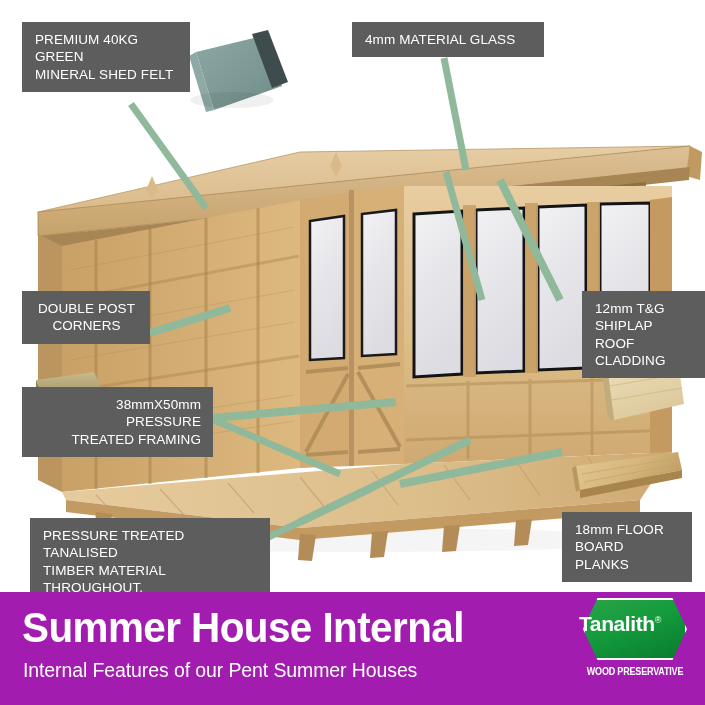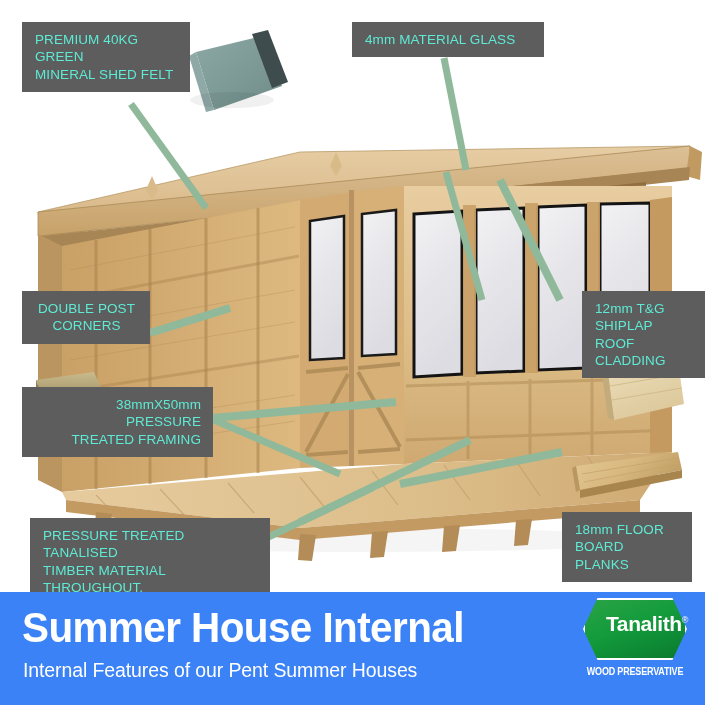--- a/index.html
+++ b/index.html
@@ -11,34 +11,34 @@
   }
   #stage { position: relative; width: 705px; height: 705px; background: #fff; }
 
   
   #product { position: absolute; left: 0; top: 0; width: 705px; height: 580px; }
 
   
   .callout {
     position: absolute;
     background: #5d5d5d;
-    color: #5eead4;
+    color: #ffffff;
     font-size: 13.5px;
     line-height: 1.28;
     letter-spacing: .1px;
     padding: 9px 12px 9px 13px;
     white-space: pre-line;
   }
   .callout.right-align { text-align: right; }
 
   
   #footer {
     position: absolute; left: 0; top: 592px;
     width: 705px; height: 113px;
-    background: #3b82f6;
+    background: #a21caf;
     overflow: hidden;
   }
   #footer-title {
     position: absolute; left: 22px; top: 11px;
     color: #ffffff;
     font-size: 43px;
     font-weight: bold;
     letter-spacing: -.6px;
     font-family: "Liberation Sans", sans-serif;
     transform: scaleX(.94);
@@ -56,22 +56,22 @@
   }
   
   #logo { position: absolute; right: 14px; top: 4px; width: 112px; height: 100px; }
   #logo-hex {
     position: absolute; left: 4px; top: 2px; width: 104px; height: 62px;
     background: linear-gradient(160deg,#2aa345 0%,#139b3c 45%,#0a7a2e 100%);
     clip-path: polygon(14% 0%, 86% 0%, 100% 50%, 86% 100%, 14% 100%, 0% 50%);
     border: 2.5px solid #ffffff;
   }
   #logo-word {
-    position: absolute; left: 12px; top: 16px; width: 112px;
-    text-align: center;
+    position: absolute; left: 0; top: 16px; width: 112px;
+    text-align: left;
     color: #ffffff;
     font-size: 21px;
     font-weight: bold;
     letter-spacing: -.4px;
   }
   #logo-reg { font-size: 9px; vertical-align: super; font-weight: normal; }
   #logo-tag {
     position: absolute; left: 0; top: 70px; width: 112px;
     text-align: center;
     color: #ffffff;

